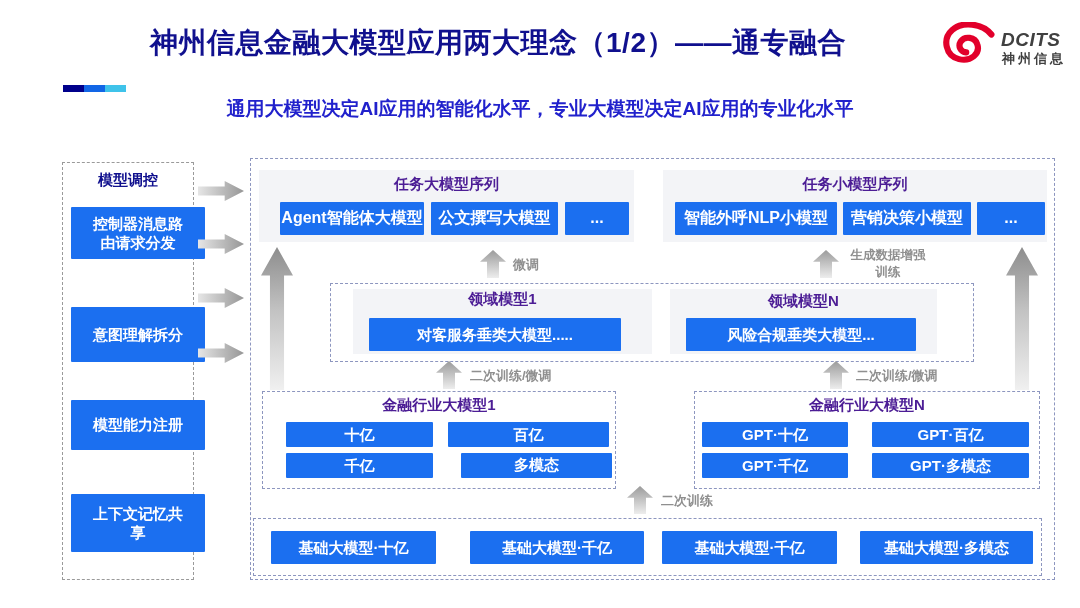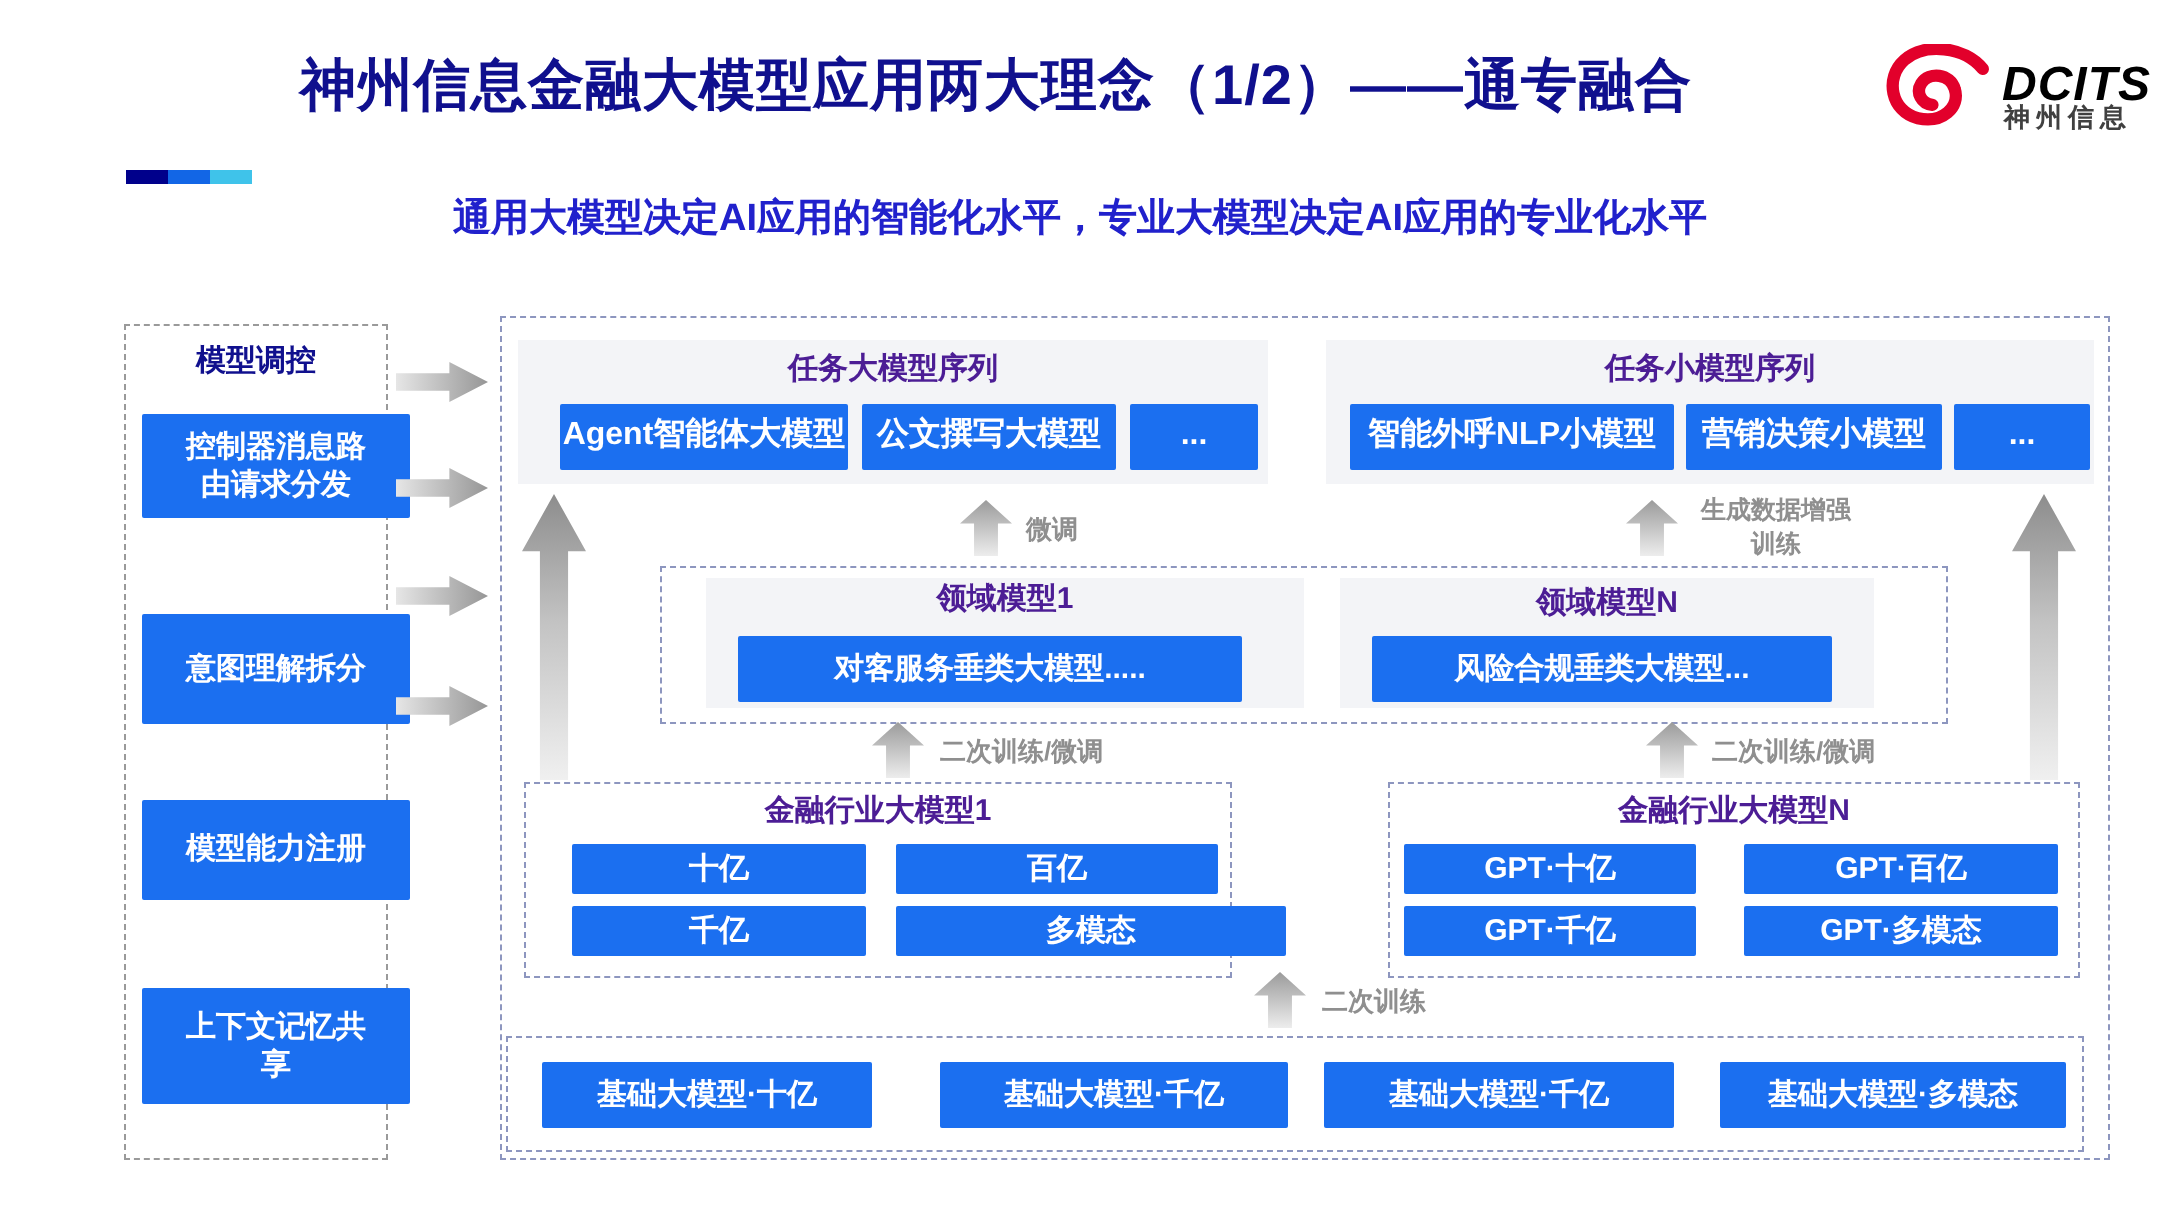--- a/index.html
+++ b/index.html
@@ -10,21 +10,21 @@
   
   .title{
     position:absolute;left:58px;top:24px;width:880px;
     font-size:28px;font-weight:700;color:#10108e;letter-spacing:0.5px;white-space:nowrap;text-align:center;
   }
   .tribar{position:absolute;left:63px;top:85px;display:flex;height:7px;}
   .tribar span{width:21px;height:7px;display:block;}
   .tribar .b1{background:#00008b;} .tribar .b2{background:#1266e6;} .tribar .b3{background:#3fc3ea;}
   .logo{position:absolute;left:941px;top:20px;width:130px;height:50px;}
   .logo svg{position:absolute;left:0;top:2px;}
-  .logo .brand{position:absolute;left:60px;top:9px;font-size:24px;font-weight:700;font-style:italic;color:#000000;letter-spacing:0.5px;}
+  .logo .brand{position:absolute;left:60px;top:9px;font-size:19px;font-weight:700;font-style:italic;color:#404040;letter-spacing:0.5px;}
   .logo .brand-cn{position:absolute;left:61px;top:30px;font-size:13px;font-weight:700;color:#404040;letter-spacing:3px;}
   .subtitle{
     position:absolute;left:170px;top:96px;width:740px;text-align:center;
     font-size:19px;font-weight:700;color:#2121cc;white-space:nowrap;
   }
   
   .blue-box{
     position:absolute;background:#1b6ff0;color:#fff;display:flex;align-items:center;justify-content:center;
     text-align:center;font-size:15px;font-weight:600;line-height:1.3;border-radius:1px;
   }
@@ -115,21 +115,21 @@
   <div class="arrow-u" style="left:436px;top:361px;width:26px;height:28px;"></div>
   <div class="flow-label" style="left:470px;top:367px;">二次训练/微调</div>
   <div class="arrow-u" style="left:823px;top:361px;width:26px;height:28px;"></div>
   <div class="flow-label" style="left:856px;top:367px;">二次训练/微调</div>
 
   <div class="dash-box" style="left:262px;top:391px;width:352px;height:96px;">
     <div class="grp-hdr" style="top:4px;">金融行业大模型1</div>
     <div class="blue-box" style="left:23px;top:30px;width:147px;height:25px;">十亿</div>
     <div class="blue-box" style="left:185px;top:30px;width:161px;height:25px;">百亿</div>
     <div class="blue-box" style="left:23px;top:61px;width:147px;height:25px;">千亿</div>
-    <div class="blue-box" style="left:185px;top:61px;width:195px;height:25px;">多模态</div>
+    <div class="blue-box" style="left:198px;top:61px;width:151px;height:25px;font-family:Liberation Serif, serif;">多模态</div>
   </div>
 
   <div class="dash-box" style="left:694px;top:391px;width:344px;height:96px;">
     <div class="grp-hdr" style="top:4px;">金融行业大模型N</div>
     <div class="blue-box" style="left:7px;top:30px;width:146px;height:25px;">GPT·十亿</div>
     <div class="blue-box" style="left:177px;top:30px;width:157px;height:25px;">GPT·百亿</div>
     <div class="blue-box" style="left:7px;top:61px;width:146px;height:25px;">GPT·千亿</div>
     <div class="blue-box" style="left:177px;top:61px;width:157px;height:25px;">GPT·多模态</div>
   </div>
 

